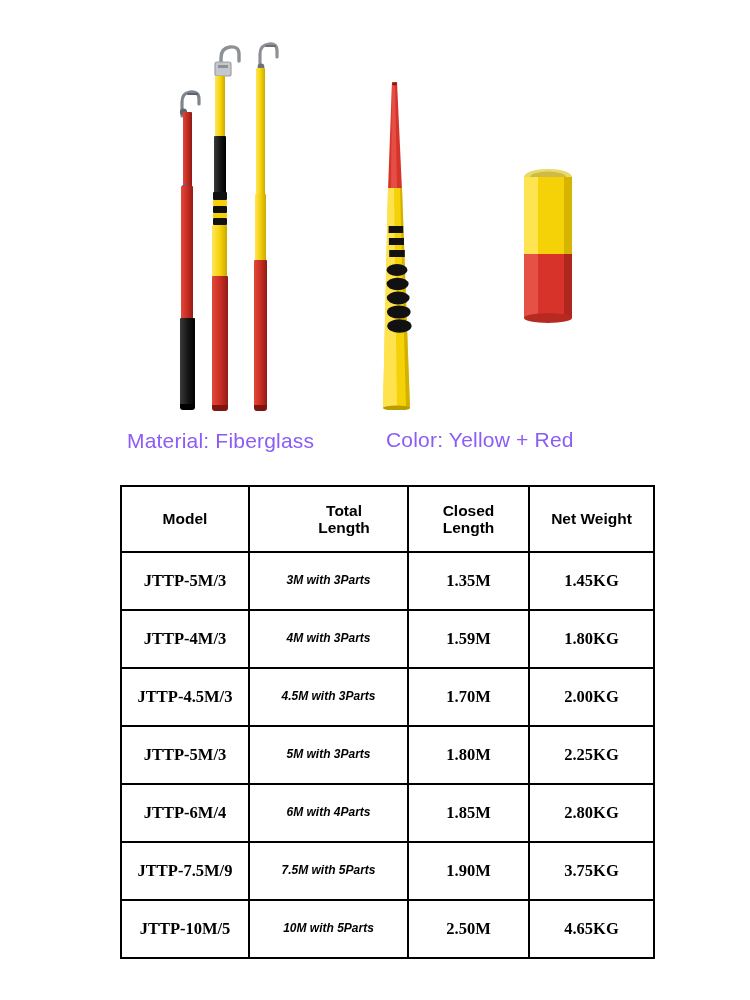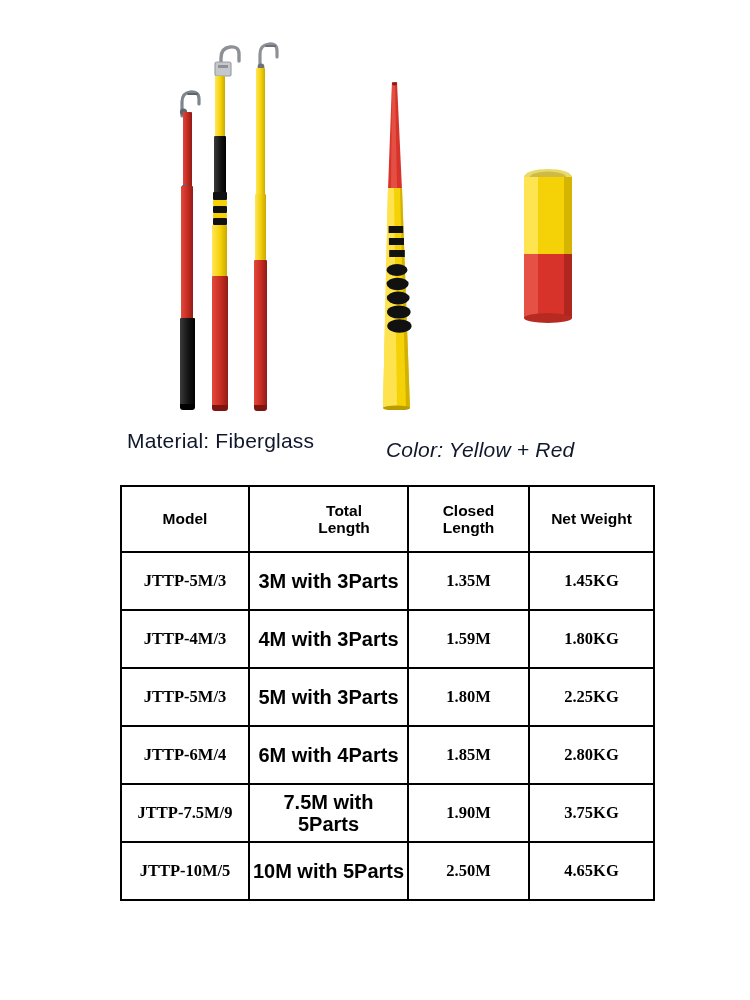--- a/index.html
+++ b/index.html
@@ -38,26 +38,26 @@
     top: 424px;
     left: 0;
     width: 750px;
     height: 44px;
     display: flex;
     align-items: center;
   }
   .caption-text {
     font-size: 21px;
     font-weight: 400;
-    color: #0f172a;
+    color: #8b5cf6;
     letter-spacing: 0.2px;
     white-space: nowrap;
   }
   #caption-material { position: absolute; left: 127px; top: 5px; }
-  #caption-color    { position: absolute; left: 386px; top: 14px; font-style: italic; }
+  #caption-color    { position: absolute; left: 386px; top: 4px; }
 
   
   #spec-table-wrap {
     position: absolute;
     top: 485px;
     left: 120px;
     width: 478px;
   }
   table.spec {
     border-collapse: collapse;
@@ -78,21 +78,22 @@
     height: 64px;
   }
   table.spec td {
     font-size: 16.5px;
     height: 56px;
     font-family: "Liberation Serif", serif;
     font-weight: bold;
   }
   table.spec td.len {
     font-family: "Liberation Sans", sans-serif;
-    font-size: 20px;
+    font-size: 12px;
+    font-style: italic;
   }
   table.spec th.c-model   { width: 122px; border-radius: 16px; }
   table.spec th.c-total   { width: 122px; padding-left: 33px; }
   table.spec th.c-closed  { width: 115px; }
   table.spec th.c-weight  { width: 119px; margin-top: 7px; }
 </style>
 </head>
 <body>
 
 <div id="product-image">
@@ -217,20 +218,26 @@
         <td>1.35M</td>
         <td>1.45KG</td>
       </tr>
       <tr>
         <td>JTTP-4M/3</td>
         <td class="len">4M with 3Parts</td>
         <td>1.59M</td>
         <td>1.80KG</td>
       </tr>
       <tr>
+        <td>JTTP-4.5M/3</td>
+        <td class="len">4.5M with 3Parts</td>
+        <td>1.70M</td>
+        <td>2.00KG</td>
+      </tr>
+      <tr>
         <td>JTTP-5M/3</td>
         <td class="len">5M with 3Parts</td>
         <td>1.80M</td>
         <td>2.25KG</td>
       </tr>
       <tr>
         <td>JTTP-6M/4</td>
         <td class="len">6M with 4Parts</td>
         <td>1.85M</td>
         <td>2.80KG</td>

